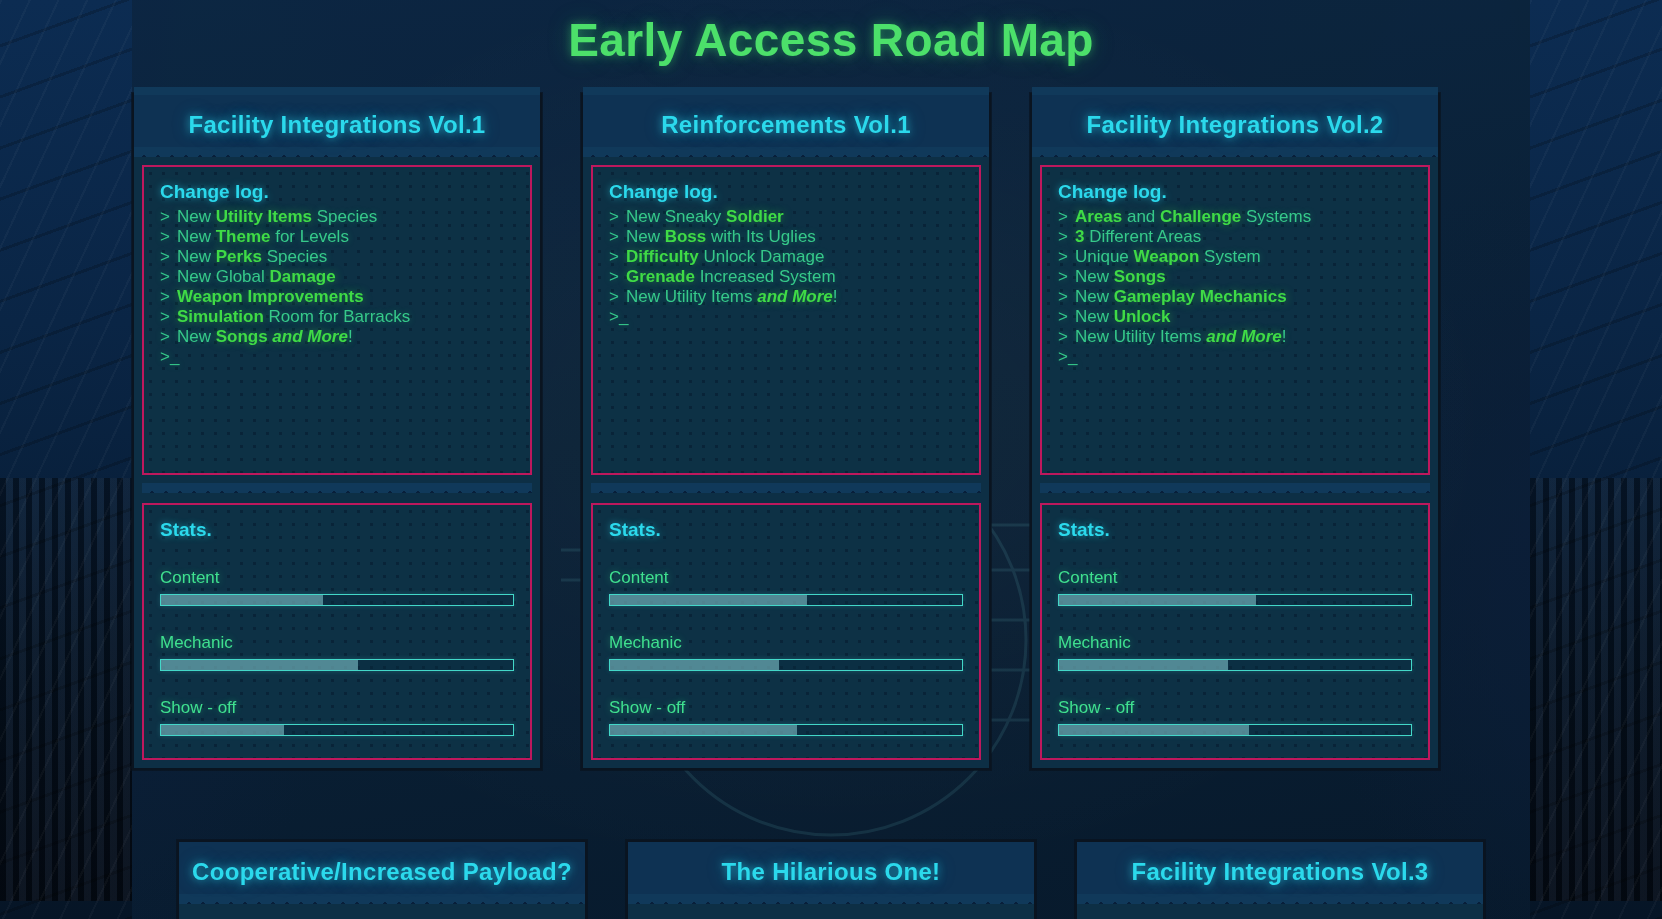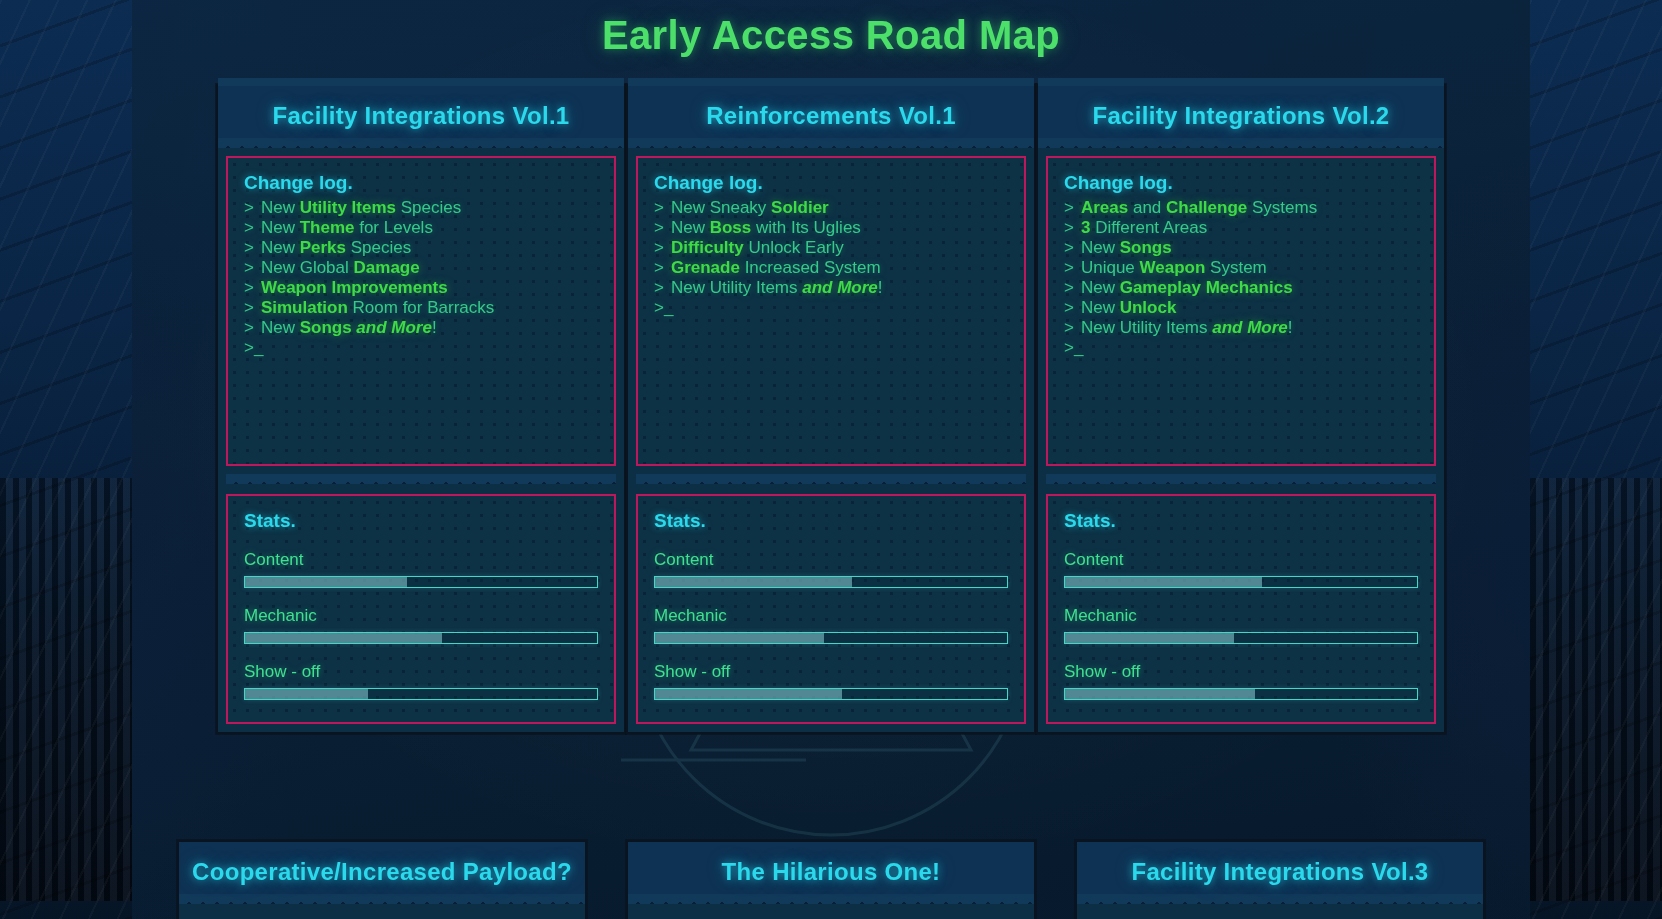--- a/index.html
+++ b/index.html
@@ -58,31 +58,32 @@
 
   
   .page{
     position:absolute; inset:0;
     padding:0 132px;
   }
 
   .page-title{
     text-align:center;
     color:#4ce06a;
-    font-size:40px;
+    font-size:46px;
     font-weight:bold;
     letter-spacing:.4px;
     padding-top:13px;
     text-shadow:0 0 10px rgba(60,220,110,.45), 0 0 24px rgba(40,200,90,.25);
     font-family:"Liberation Sans", sans-serif;
   }
 
   .grid{
     display:flex;
-    justify-content:center;
+    gap:39px;
+    justify-content:flex-start;
     padding-top:26px;
   }
 
   
   .card{
     width:410px;
     border:2px solid #0a1420;
     background:#0d2f45;
     position:relative;
     box-shadow:0 0 0 1px rgba(8,16,26,.6);
@@ -159,21 +160,21 @@
     font-size:17px; color:#36c98a;
     font-family:"Liberation Sans", sans-serif;
     text-shadow:0 0 6px rgba(40,200,120,.35);
   }
 
   .stat-label{
     color:#3fe08f;
     font-size:17px;
     font-family:"Liberation Sans", sans-serif;
     text-shadow:0 0 7px rgba(50,220,140,.45);
-    margin-top:18px;
+    margin-top:27px;
   }
   .bar-track{
     height:12px;
     margin-top:6px;
     border:1px solid #43d7c8;
     background:rgba(10,45,62,.35);
     position:relative;
     box-shadow:0 0 5px rgba(60,200,200,.25);
   }
   .bar-fill{
@@ -281,21 +282,21 @@
             <div class="card-title">Reinforcements Vol.1</div>
           </div>
           <div class="dots" style="height:10px"></div>
           <div class="card-body">
             <div class="panel panel-log">
               <div class="panel-inner">
                 <div class="section-label">Change log.</div>
                 <ul class="log-list">
                   <li class="log-item"><span class="mark">&gt;</span><span>New Sneaky </span><b>Soldier</b></li>
                   <li class="log-item"><span class="mark">&gt;</span><span>New </span><b>Boss</b><span> with Its Uglies</span></li>
-                  <li class="log-item"><span class="mark">&gt;</span><b>Difficulty</b><span> Unlock Early</span></li>
+                  <li class="log-item"><span class="mark">&gt;</span><b>Difficulty</b><span> Unlock Damage</span></li>
                   <li class="log-item"><span class="mark">&gt;</span><b>Grenade</b><span> Increased System</span></li>
                   <li class="log-item"><span class="mark">&gt;</span><span>New Utility Items </span><i>and More</i><span>!</span></li>
                 </ul>
                 <div class="cursor">&gt;_</div>
               </div>
             </div>
             <div class="dots" style="height:10px;margin-top:8px"></div>
             <div class="panel panel-stats">
               <div class="panel-inner">
                 <div class="section-label">Stats.</div>
@@ -329,22 +330,22 @@
             <div class="card-title">Facility Integrations Vol.2</div>
           </div>
           <div class="dots" style="height:10px"></div>
           <div class="card-body">
             <div class="panel panel-log">
               <div class="panel-inner">
                 <div class="section-label">Change log.</div>
                 <ul class="log-list">
                   <li class="log-item"><span class="mark">&gt;</span><b>Areas</b><span> and </span><b>Challenge</b><span> Systems</span></li>
                   <li class="log-item"><span class="mark">&gt;</span><b>3</b><span> Different Areas</span></li>
+                  <li class="log-item"><span class="mark">&gt;</span><span>Unique </span><b>Weapon</b><span> System</span></li>
                   <li class="log-item"><span class="mark">&gt;</span><span>New </span><b>Songs</b></li>
-                  <li class="log-item"><span class="mark">&gt;</span><span>Unique </span><b>Weapon</b><span> System</span></li>
                   <li class="log-item"><span class="mark">&gt;</span><span>New </span><b>Gameplay Mechanics</b></li>
                   <li class="log-item"><span class="mark">&gt;</span><span>New </span><b>Unlock</b></li>
                   <li class="log-item"><span class="mark">&gt;</span><span>New Utility Items </span><i>and More</i><span>!</span></li>
                 </ul>
                 <div class="cursor">&gt;_</div>
               </div>
             </div>
             <div class="dots" style="height:10px;margin-top:8px"></div>
             <div class="panel panel-stats">
               <div class="panel-inner">

